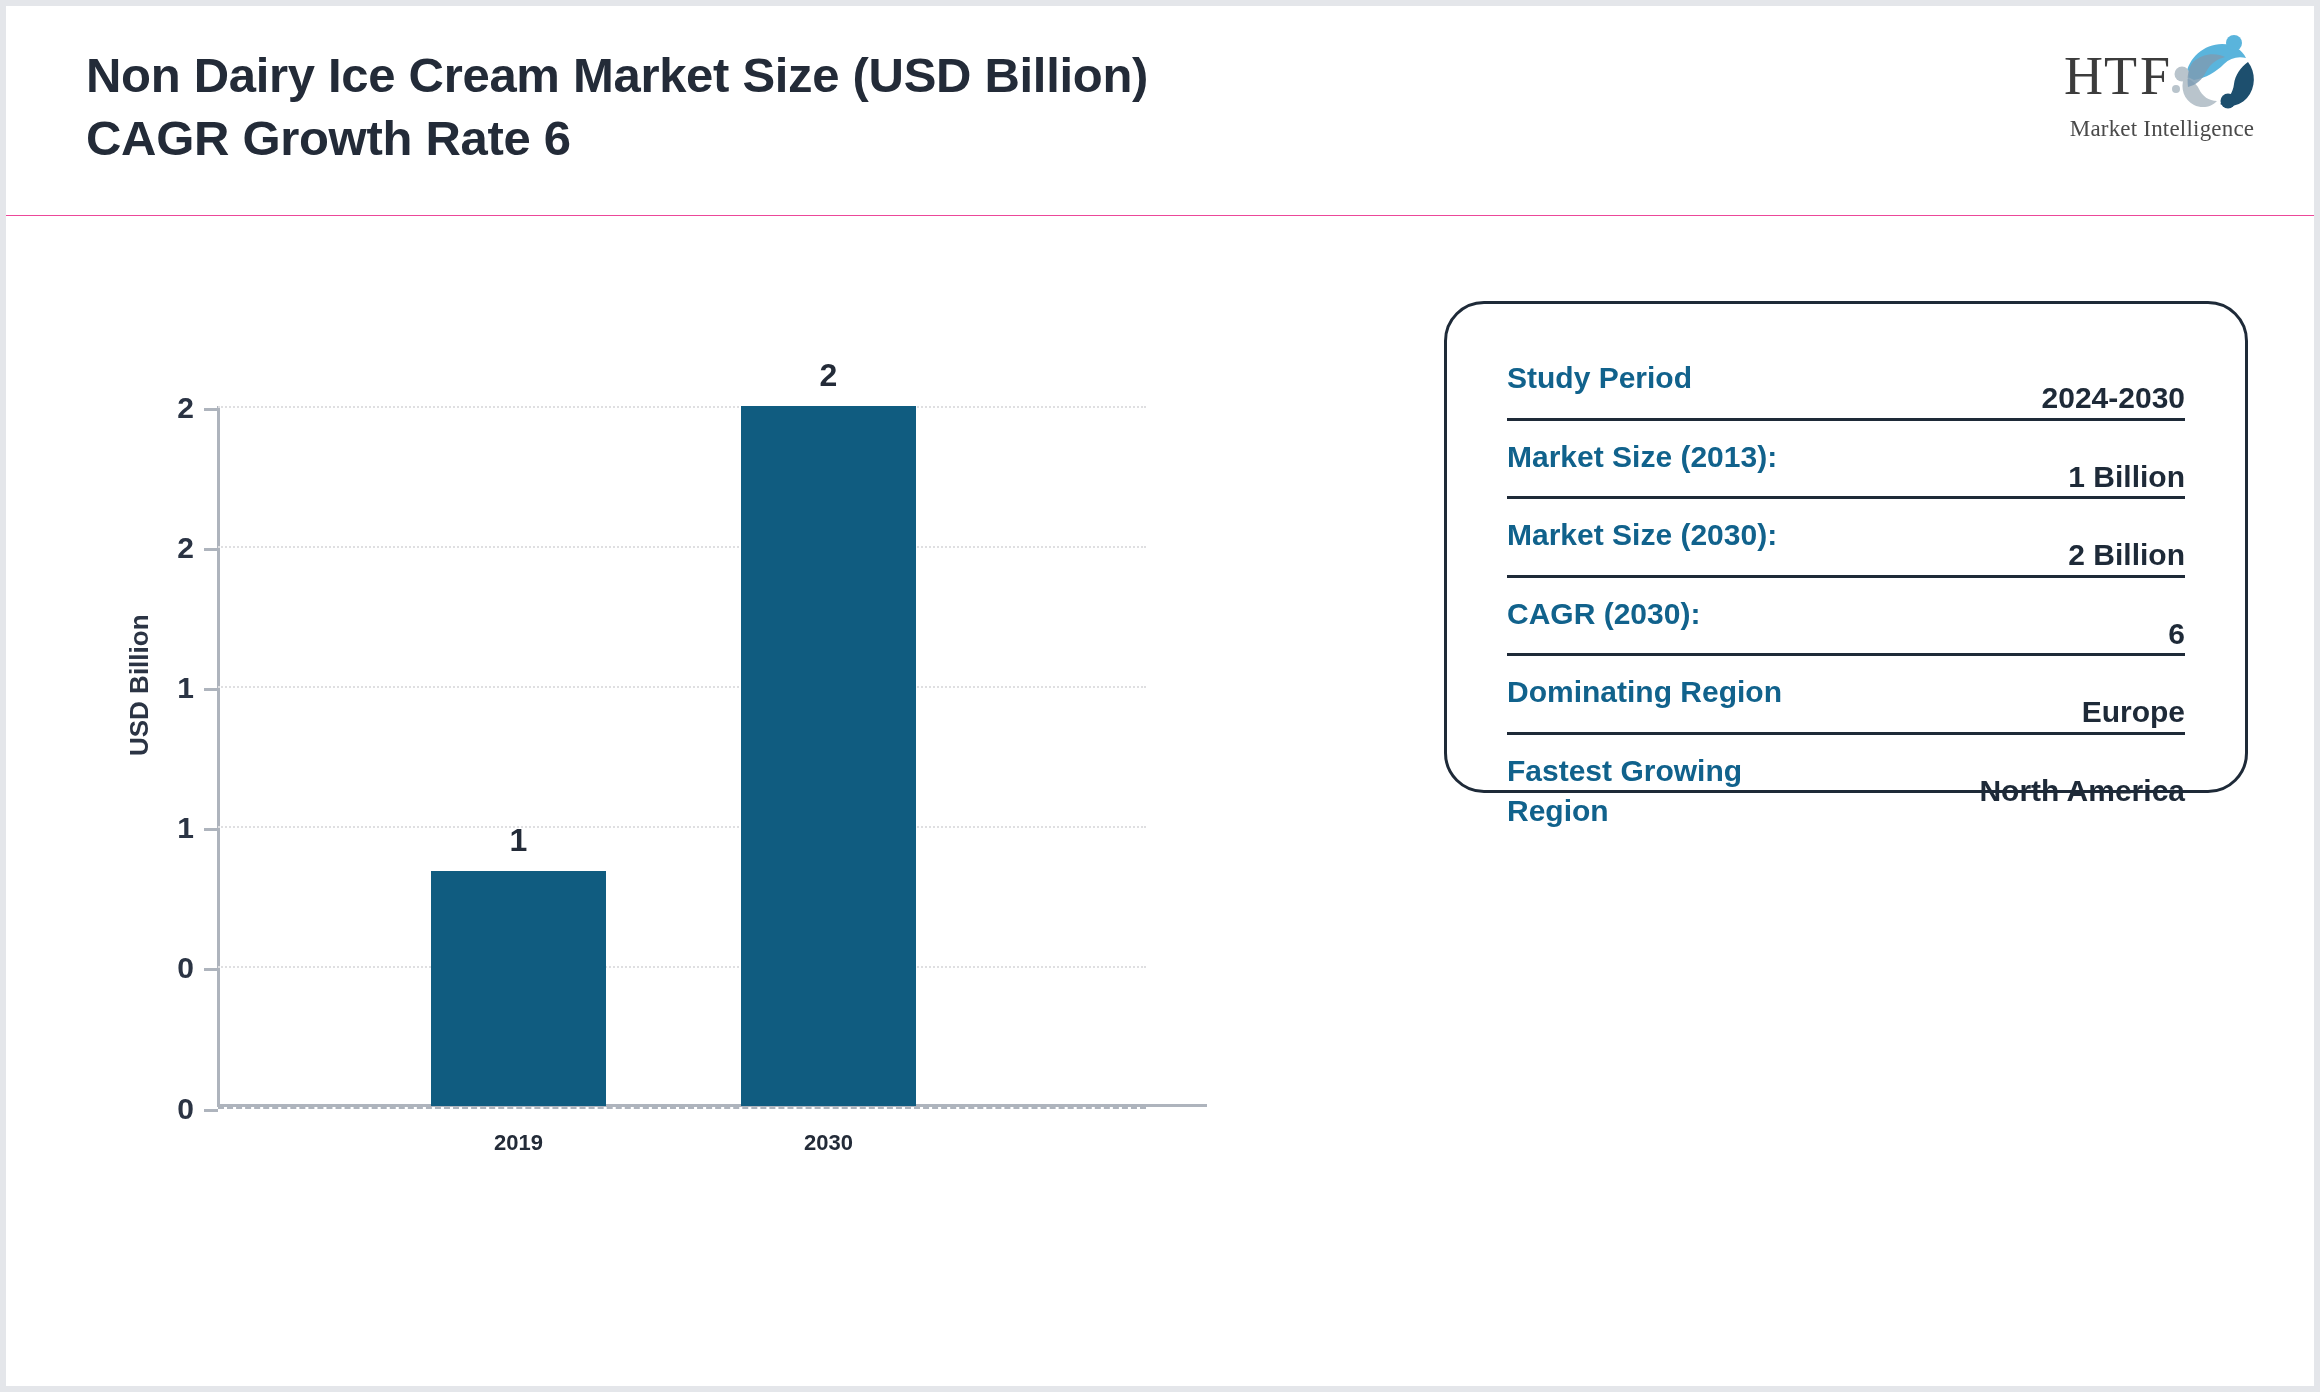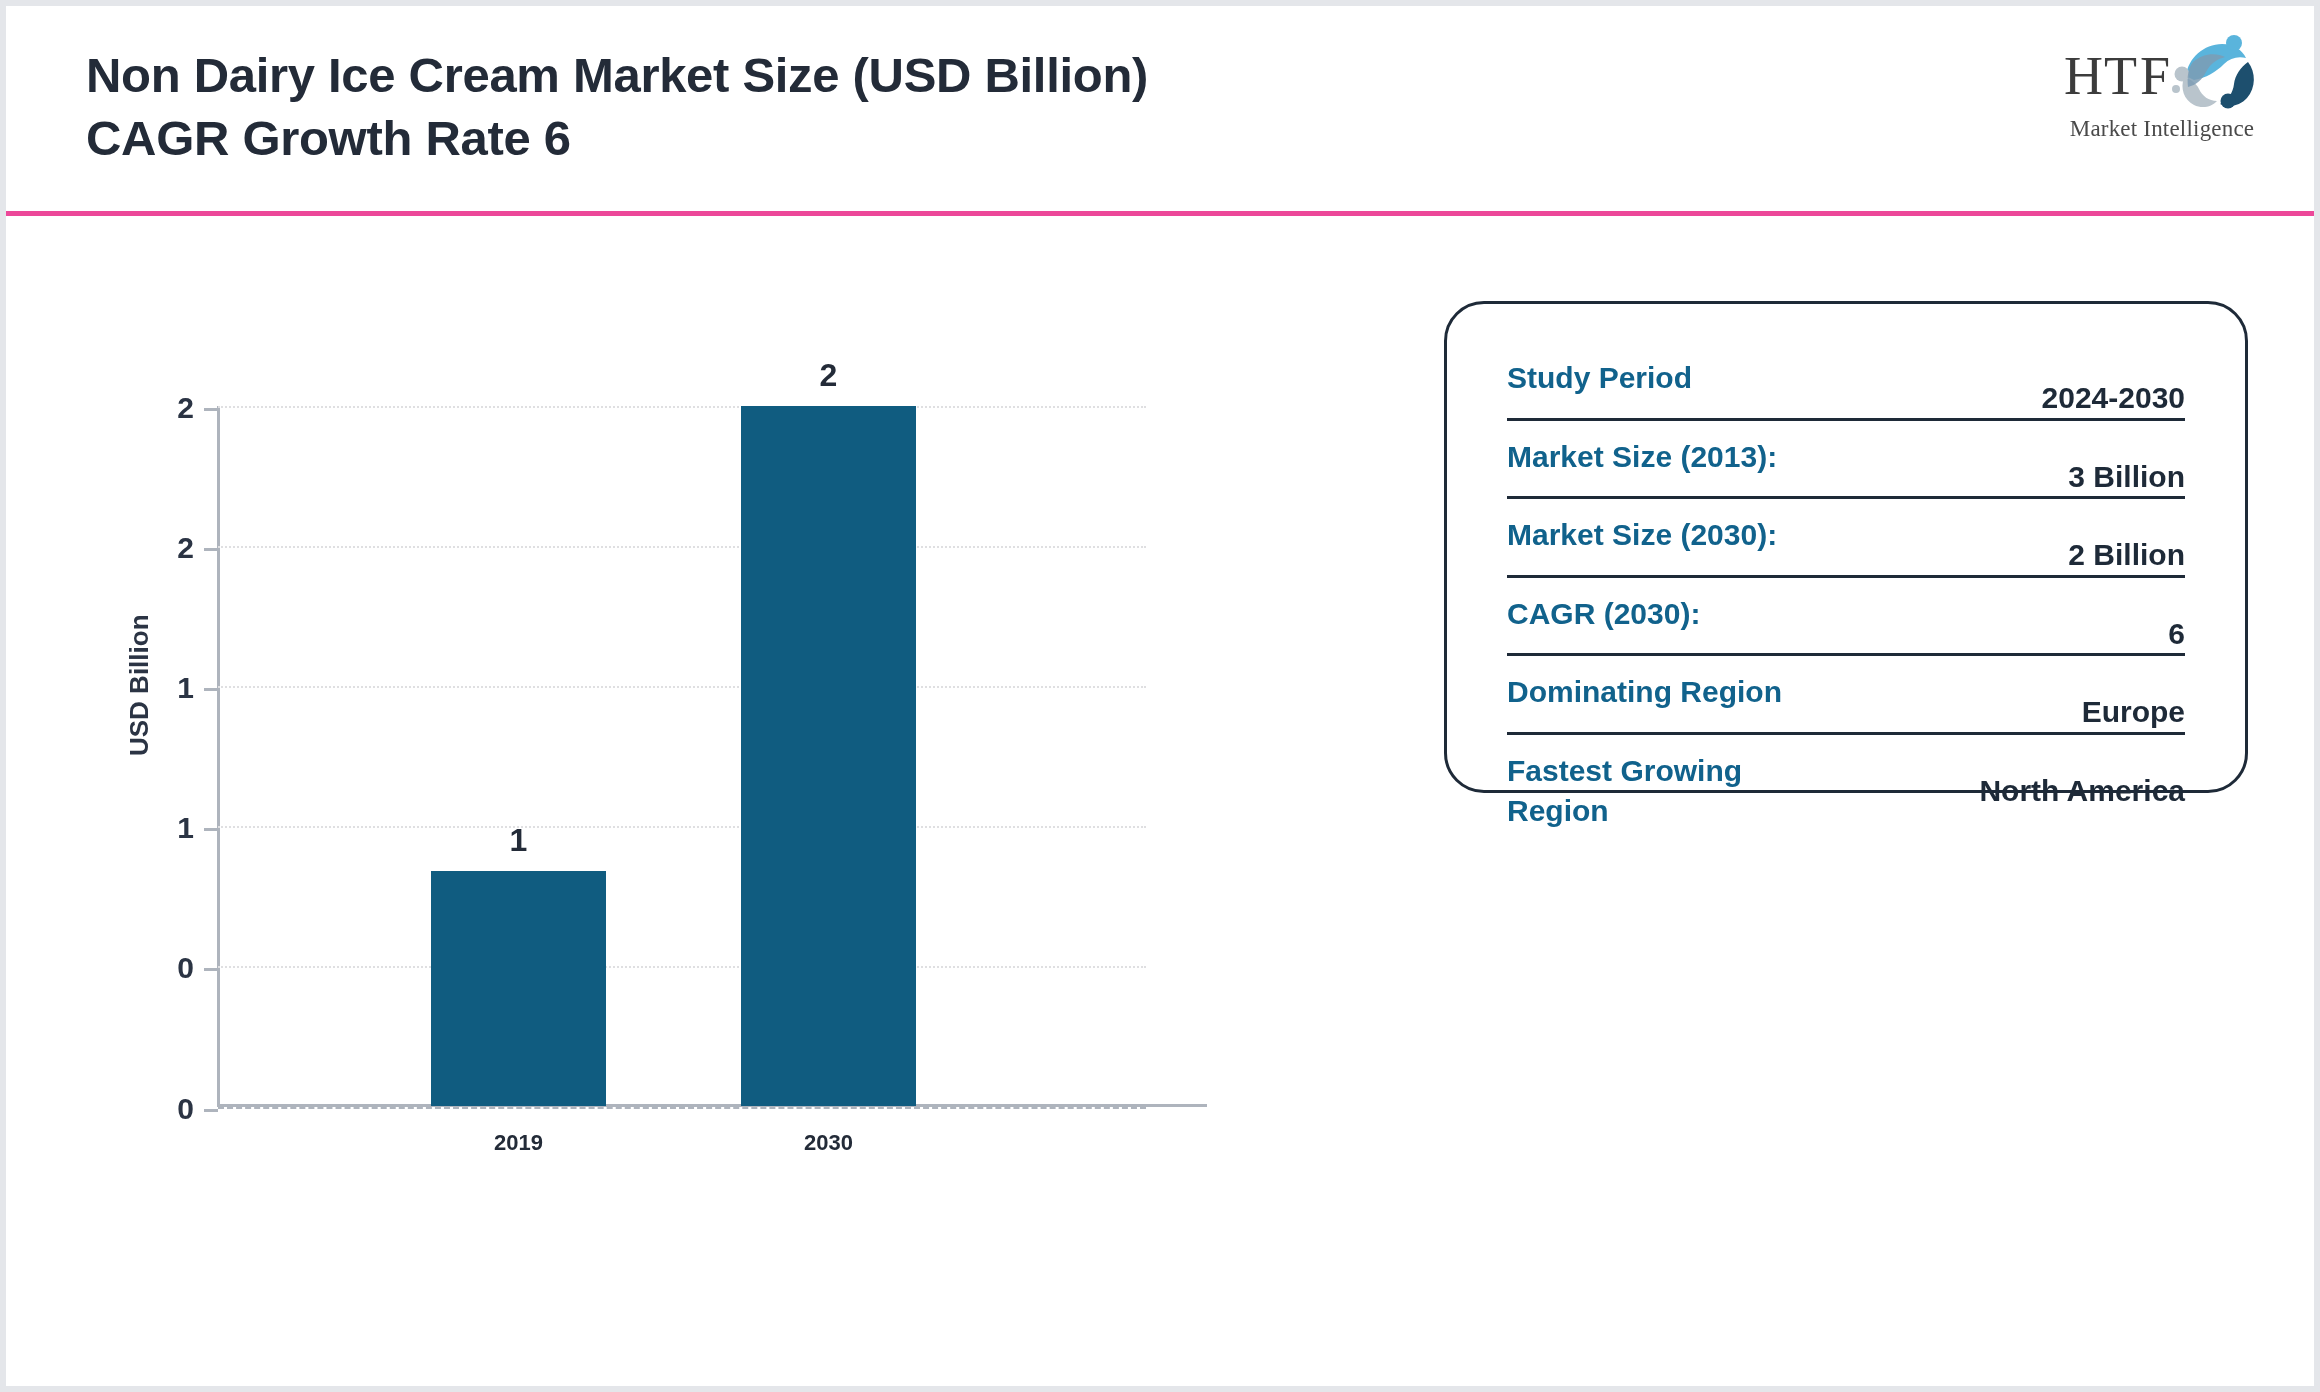--- a/index.html
+++ b/index.html
@@ -22,21 +22,21 @@
   }
 
   
   #header {
     position: absolute;
     left: 0;
     top: 0;
     width: 100%;
     height: 210px;
     box-sizing: border-box;
-    border-bottom: 5px solid #ec4899;
+    border-bottom: 1px solid #ec4899;
     background: #ffffff;
   }
 
   #title-block {
     position: absolute;
     left: 80px;
     top: 38px;
     width: 1700px;
   }
   .title-line {
@@ -312,21 +312,21 @@
 
   <div id="info-card">
 
     <div class="info-row">
       <span class="info-label">Study Period</span>
       <span class="info-value">2024-2030</span>
     </div>
 
     <div class="info-row">
       <span class="info-label">Market Size (2013):</span>
-      <span class="info-value">3 Billion</span>
+      <span class="info-value">1 Billion</span>
     </div>
 
     <div class="info-row">
       <span class="info-label">Market Size (2030):</span>
       <span class="info-value">2 Billion</span>
     </div>
 
     <div class="info-row">
       <span class="info-label">CAGR (2030):</span>
       <span class="info-value">6</span>

